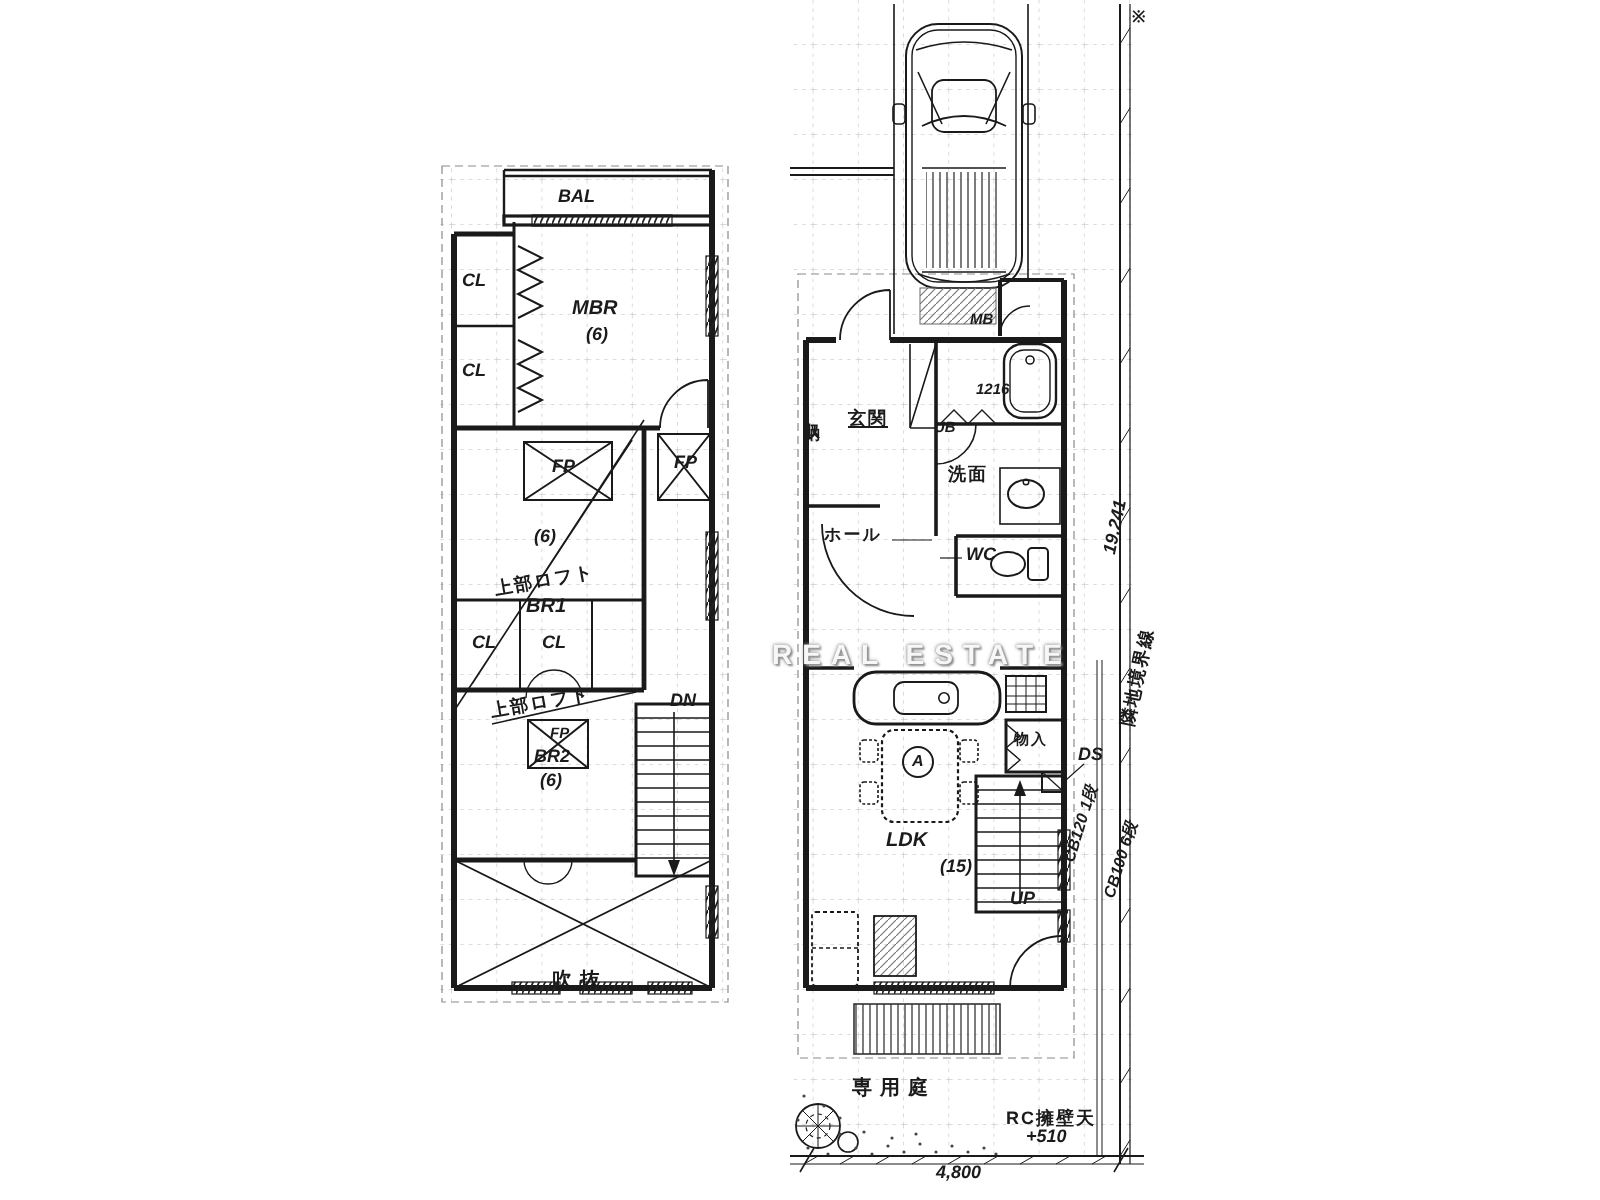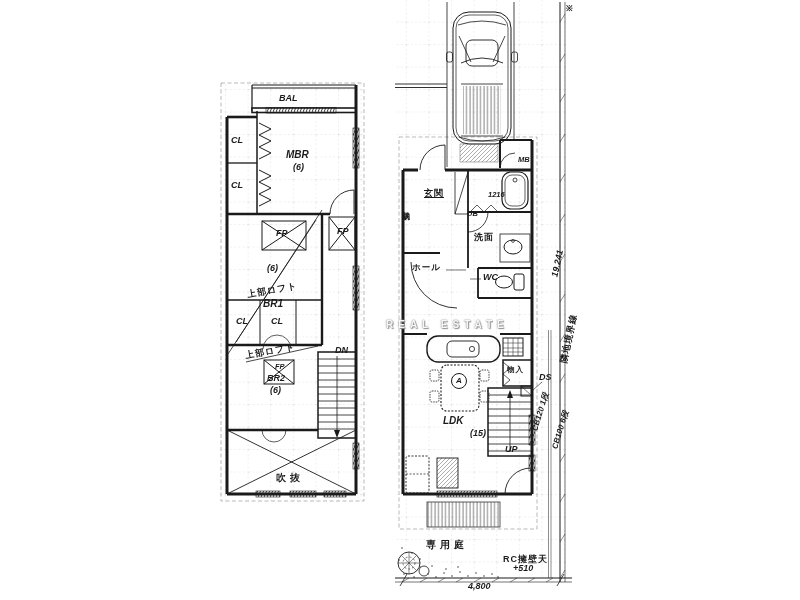--- a/index.html
+++ b/index.html
@@ -12,21 +12,21 @@
   .big{font-size:10px;text-align:center;}
   .sm{font-size:7.5px;}
   .sp{letter-spacing:4px;}
   .vert{writing-mode:vertical-rl;letter-spacing:1px;}
   .rot10{transform:rotate(-10deg);}
   .rot73{transform:rotate(-73deg);}
   .rot78{transform:rotate(-78deg);}
   #wm-logo{position:absolute;left:294px;top:248px;font-size:80px;font-weight:800;
            letter-spacing:-2px;color:#b3b3b3;opacity:.58;mix-blend-mode:multiply;z-index:8;
            font-family:"DejaVu Sans",sans-serif;line-height:1;}
-  #wm-sub{position:absolute;left:351px;top:320px;font-size:10px;font-weight:700;letter-spacing:5px;
+  #wm-sub{position:absolute;left:351px;top:320px;font-size:14px;font-weight:700;letter-spacing:5px;
           color:#f7f7f7;text-shadow:0 0 1px #8f8f8f,0 0 2px #9a9a9a,1px 1px 1px #8f8f8f;
           z-index:9;line-height:1;padding-left:35px;}
 </style>
 </head>
 <body>
 
 <div id="canvas">
 
 <svg width="800" height="600" viewBox="0 0 800 600">
   <defs>
@@ -253,25 +253,25 @@
 <span class="lbl big" style="left:263px;top:252px;margin-top:47px;">BR1</span>
 <span class="lbl" style="left:267px;top:264px;">(6)</span>
 <span class="lbl jp rot10" style="left:247px;top:286px;font-size:9px;">上部ロフト</span>
 <span class="lbl" style="left:236px;top:317px;">CL</span>
 <span class="lbl" style="left:271px;top:317px;">CL</span>
 <span class="lbl jp rot10" style="left:245px;top:347px;font-size:9px;">上部ロフト</span>
 <span class="lbl" style="left:335px;top:346px;">DN</span>
 <span class="lbl sm" style="left:275px;top:363px;">FP</span>
 <span class="lbl" style="left:267px;top:374px;">BR2</span>
 <span class="lbl" style="left:270px;top:386px;">(6)</span>
-<span class="lbl jp big sp" style="left:276px;top:473px;">吹抜</span>
-
-<span class="lbl jp" style="left:424px;top:189px;text-decoration:underline;">玄関</span>
+<span class="lbl jp big sp" style="left:276px;top:486px;">吹抜</span>
+
+<span class="lbl jp" style="left:424px;top:205px;text-decoration:underline;">玄関</span>
 <span class="lbl jp vert" style="left:401px;top:205px;font-size:8px;">収納</span>
-<span class="lbl sm" style="left:518px;top:156px;">MB</span>
+<span class="lbl sm" style="left:485px;top:156px;">MB</span>
 <span class="lbl sm" style="left:467px;top:182px;margin-top:28px;">UB</span>
 <span class="lbl sm" style="left:488px;top:191px;">1216</span>
 <span class="lbl jp" style="left:474px;top:233px;">洗面</span>
 <span class="lbl jp" style="left:412px;top:263px;font-size:8.5px;">ホール</span>
 <span class="lbl" style="left:483px;top:273px;">WC</span>
 <span class="lbl jp sm" style="left:507px;top:366px;">物入</span>
 <span class="lbl" style="left:539px;top:373px;">DS</span>
 <span class="lbl big" style="left:443px;top:416px;">LDK</span>
 <span class="lbl" style="left:447px;top:429px;padding-left:23px;">(15)</span>
 <span class="lbl" style="left:505px;top:445px;">UP</span>

